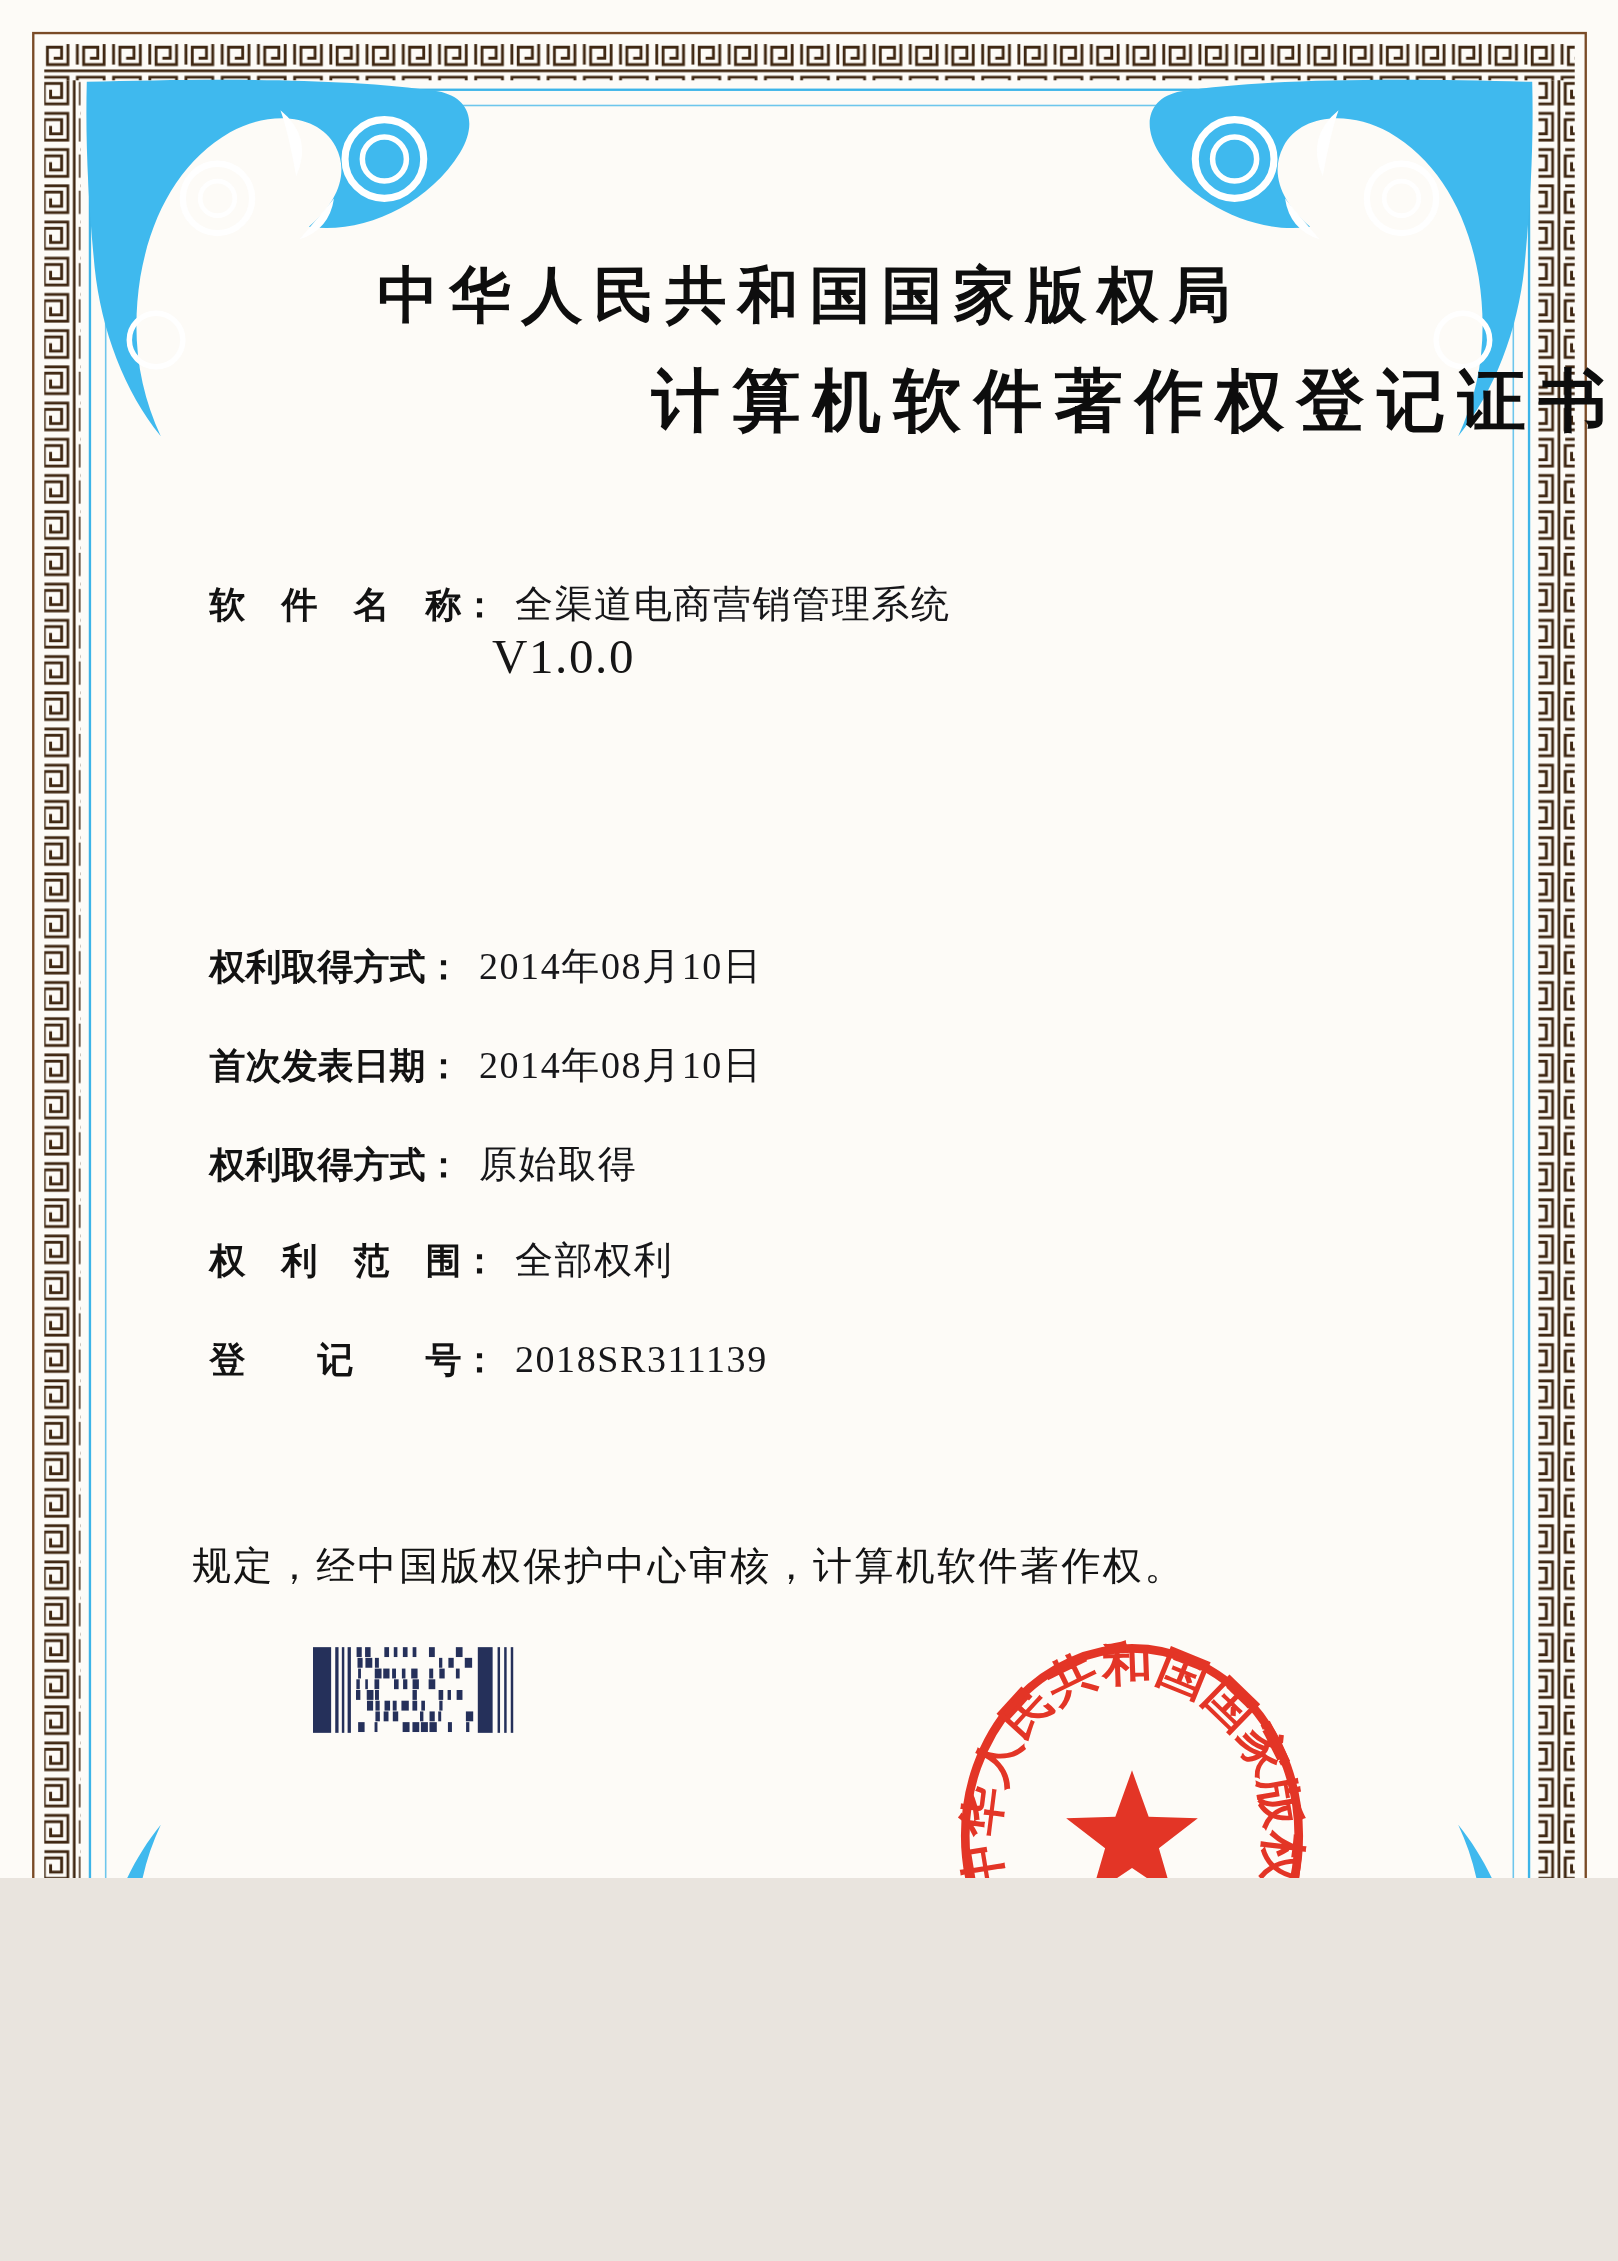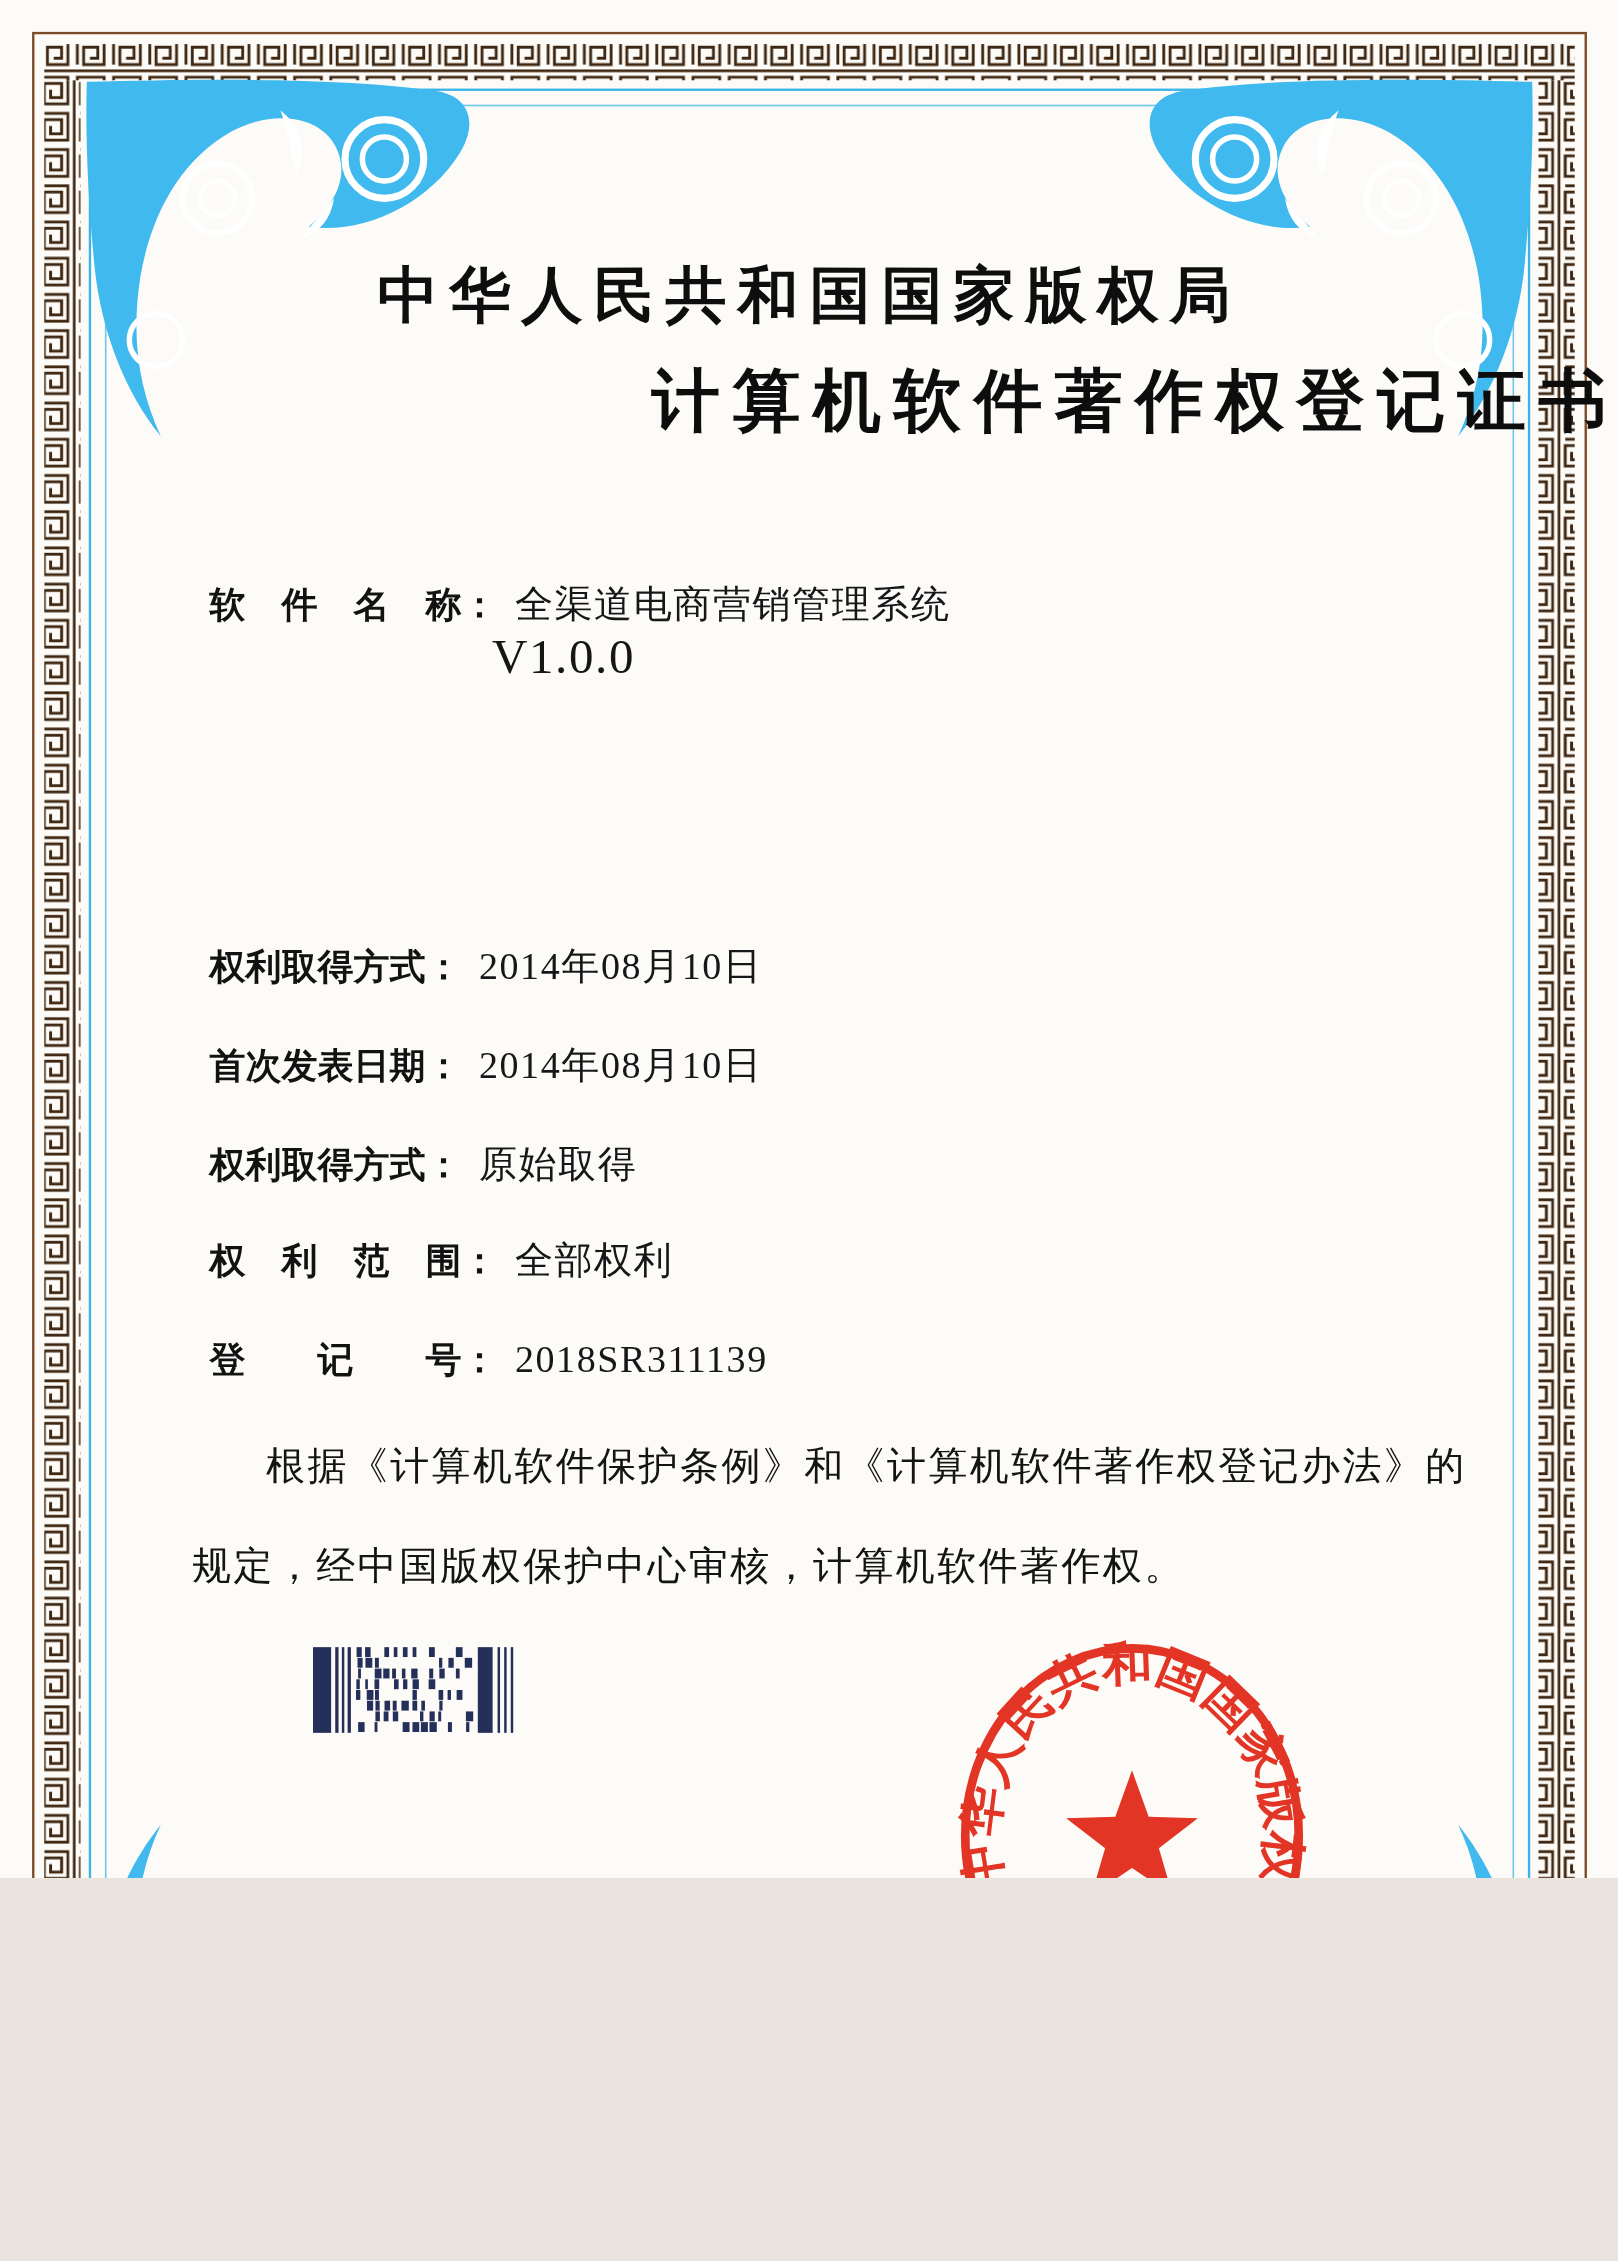--- a/index.html
+++ b/index.html
@@ -108,21 +108,20 @@
   </div>
 
   <div class="row" style="top:1228px">
     <span class="lbl">权　利　范　围：</span><span class="val">全部权利</span>
   </div>
 
   <div class="row" style="top:1327px">
     <span class="lbl">登　　记　　号：</span><span class="val">2018SR311139</span>
   </div>
 
-  <div class="para" style="top:1446px;left:266px">根据《计算机软件保护条例》和《计算机软件著作权登记办法》的</div>
   <div class="para" style="top:1546px;left:192px">规定，经中国版权保护中心审核，计算机软件著作权。</div>
 
   <svg class="abs" style="top:1646px;left:313px" width="206" height="88" viewBox="0 0 250 104">
     <g id="bc" fill="#25305a">
         <rect x="0" y="0" width="22" height="104"></rect>
         <rect x="27" y="0" width="4" height="104"></rect>
         <rect x="35" y="0" width="3" height="104"></rect>
         <rect x="42" y="0" width="4" height="104"></rect>
         <rect x="52.89779436588287" y="0" width="6.253751993179321" height="12"></rect>
         <rect x="54.01655626296997" y="13" width="6.175217628479004" height="12"></rect>

